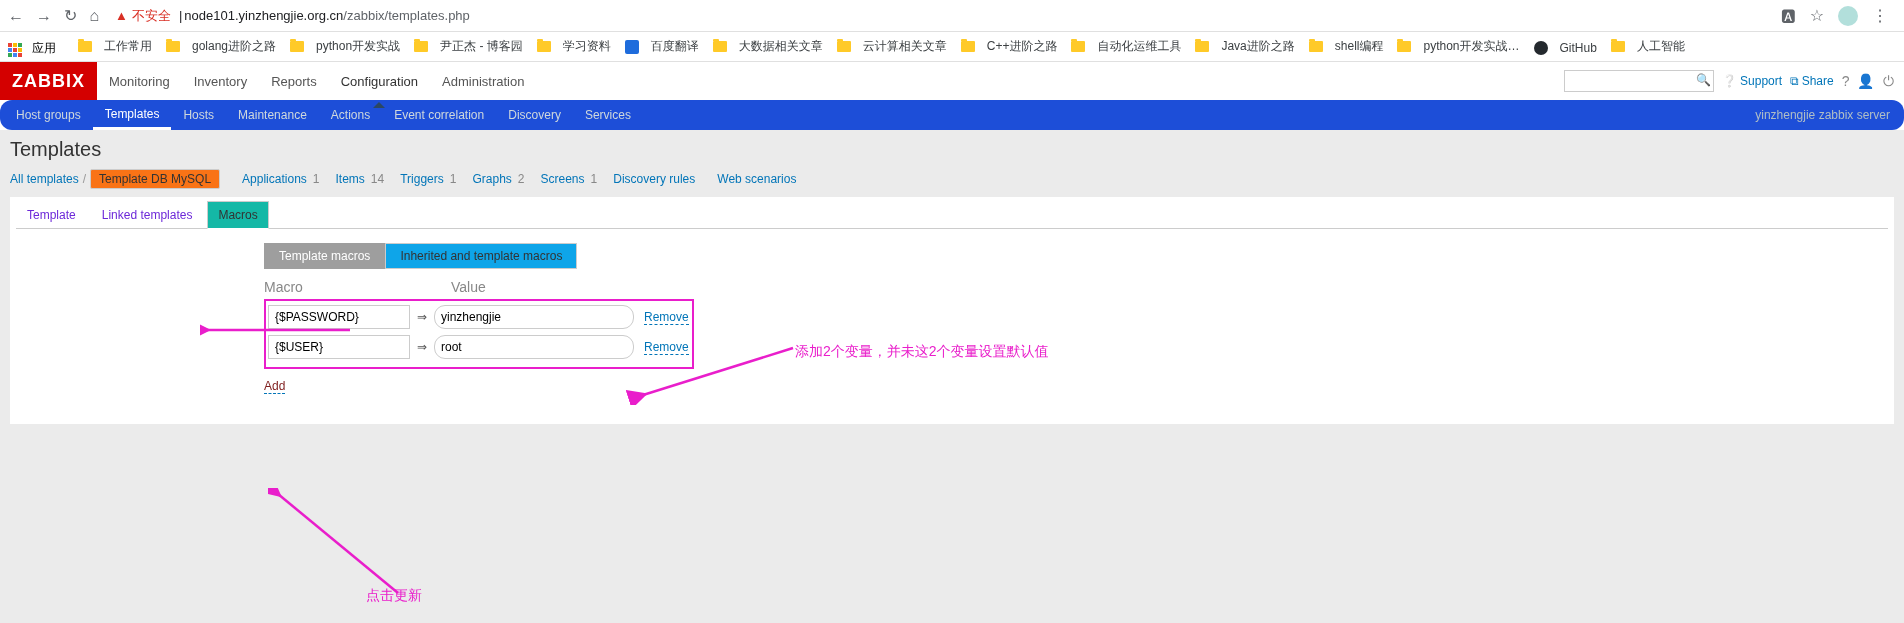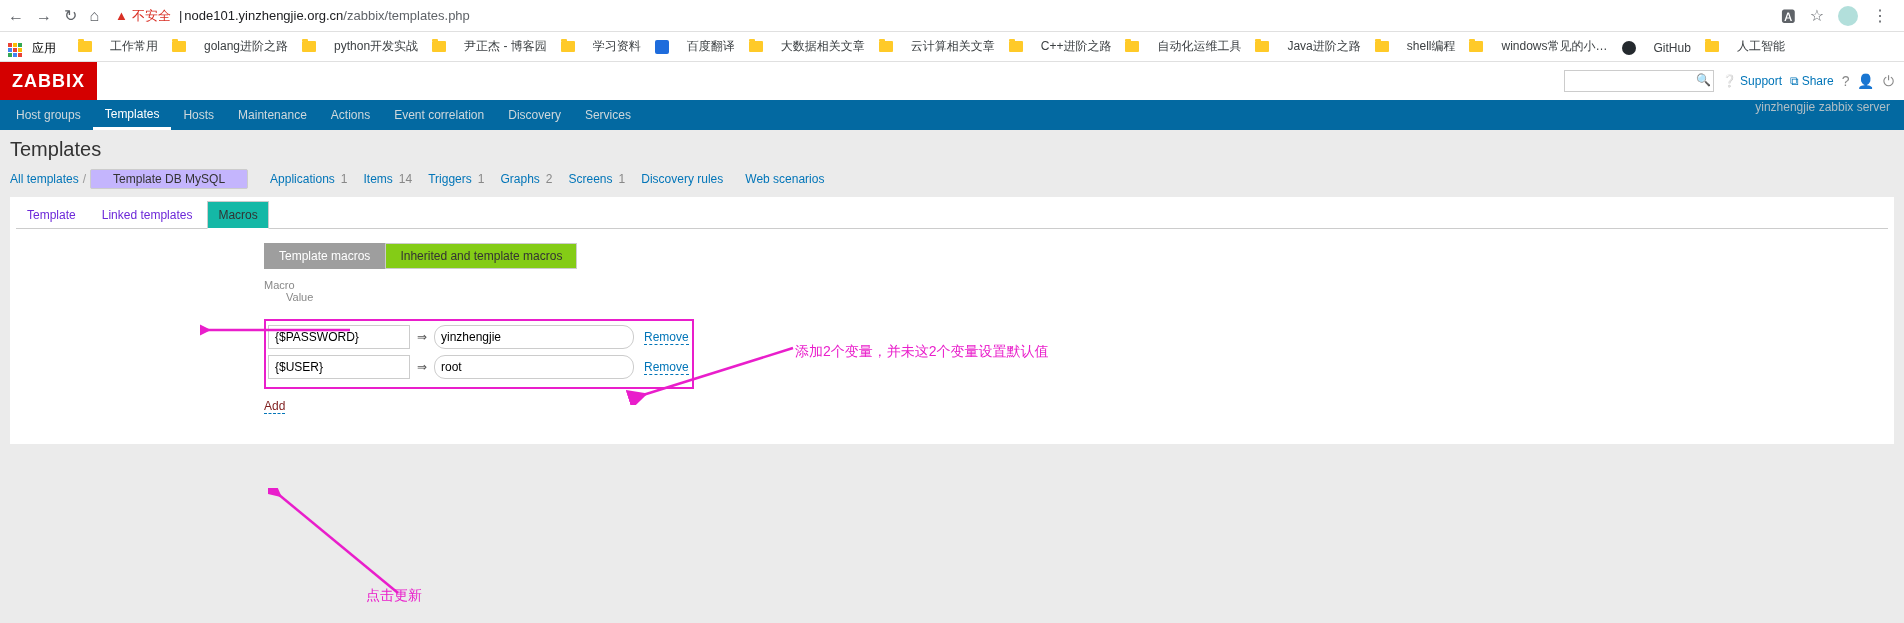--- a/index.html
+++ b/index.html
@@ -16,68 +16,68 @@
     .url-path { color: #5f6368; }
     .browser-right { display: flex; gap: 14px; align-items: center; color: #5f6368; font-size: 16px; padding-right: 8px; }
     .avatar { width: 20px; height: 20px; border-radius: 50%; background: #b2dfdb; }
 
     
     .bookmarks-bar { display: flex; align-items: flex-end; padding: 4px 8px; background: #fff; border-bottom: 1px solid #e0e0e0; height: 30px; gap: 6px; flex-wrap: nowrap; overflow: hidden; }
     .apps-icon { width: 14px; height: 14px; display: grid; grid-template-columns: repeat(3,1fr); gap: 1px; margin-right: 4px; }
     .apps-icon span:nth-child(1){background:#ea4335}.apps-icon span:nth-child(2){background:#fbbc04}.apps-icon span:nth-child(3){background:#34a853}
     .apps-icon span:nth-child(4){background:#4285f4}.apps-icon span:nth-child(5){background:#ea4335}.apps-icon span:nth-child(6){background:#fbbc04}
     .apps-icon span:nth-child(7){background:#34a853}.apps-icon span:nth-child(8){background:#4285f4}.apps-icon span:nth-child(9){background:#ea4335}
-    .bookmark { display: flex; align-items: center; gap: 18px; color: #3c4043; font-size: 12px; white-space: nowrap; cursor: pointer; padding: 2px 4px; }
+    .bookmark { display: flex; align-items: center; gap: 12px; color: #3c4043; font-size: 12px; white-space: nowrap; cursor: pointer; padding: 2px 4px; }
     .folder-icon { width: 14px; height: 11px; background: #ffca28; border-radius: 1px; position: relative; flex-shrink: 0; }
     .folder-icon::before { content:""; position:absolute; top:-2px; left:0; width:6px; height:2px; background:#ffca28; border-radius:1px 1px 0 0;}
     .gh-icon { width: 14px; height: 14px; border-radius: 50%; background: #24292e; flex-shrink: 0; }
     .blue-sq { width: 14px; height: 14px; background: #1e6cdc; border-radius: 2px; flex-shrink: 0; }
 
     
     .zabbix-header { display: flex; align-items: stretch; background: #fff; border-bottom: 0; height: 38px; }
     .logo { background: #d40000; color: #fff; font-weight: bold; font-size: 18px; padding: 16px 12px; display: flex; align-items: center; letter-spacing: 1px; }
     .main-nav { display: flex; align-items: center; }
     .main-nav a { color: #555; text-decoration: none; padding: 0 12px; height: 38px; display: flex; align-items: center; font-size: 13px; cursor: pointer; }
     .main-nav a.active { color: #333; font-weight: 500; position: relative; }
     .main-nav a.active::after { content:""; position:absolute; bottom:-8px; left:50%; transform:translateX(-50%); border:6px solid transparent; border-bottom-color:#2c4762; }
     .header-right { margin-left: auto; display: flex; align-items: center; gap: 8px; padding-right: 10px; }
     .search-box { border: 1px solid #ccc; height: 22px; width: 150px; padding: 0 20px 0 4px; position: relative; }
     .search-btn { position: absolute; right: 2px; top: 2px; font-size: 12px; color: #888; }
     .header-btn { color: #0275b8; font-size: 12px; cursor: pointer; display: flex; align-items: center; gap: 3px; }
     .header-icon { color: #888; font-size: 14px; cursor: pointer; }
 
     
-    .sub-nav { background: #0369a1; display: flex; height: 30px; padding: 0 4px; }
+    .sub-nav { background: #1d4ed8; display: flex; align-items: center; height: 30px; padding: 0 4px; border-radius: 12px; }
     .sub-nav a { color: #cfd8dc; text-decoration: none; padding: 0 12px; height: 30px; display: flex; align-items: center; font-size: 12px; cursor: pointer; }
     .sub-nav a.active { color: #fff; border-bottom: 3px solid #fff; font-weight: 500; }
     .sub-nav-right { margin-left: auto; color: #b0bec5; padding-right: 10px; font-size: 12px; }
 
     
     .page { background: #ebebeb; padding: 8px 10px 40px 10px; min-height: 500px; }
     .page-title { font-size: 20px; color: #333; margin-bottom: 8px; }
     .breadcrumb-row { display: flex; gap: 4px; align-items: center; margin-bottom: 8px; flex-wrap: wrap; }
     .breadcrumb-row a { color: #0275b8; text-decoration: none; cursor: pointer; }
     .breadcrumb-row .sep { color: #999; }
-    .breadcrumb-row .selected { background: #c4b5fd; padding: 2px 22px; border: 1px solid #ccc; color: #333; border-radius: 2px; }
+    .breadcrumb-row .selected { background: #f97316; padding: 2px 8px; border: 1px solid #ccc; color: #333; border-radius: 2px; }
     .breadcrumb-row .count { color: #888; margin-left: 2px; margin-right: 12px; }
 
     
     .card { background: #fff; padding: 4px 6px 30px 6px; position: relative; }
     .tabs-row { display: flex; gap: 4px; margin-bottom: 10px; align-items: center; }
     .tabs-row a { color: #6d28d9; padding: 6px 10px; text-decoration: none; cursor: pointer; border: 1px solid transparent; }
     .tabs-row a.active-tab { color: #333; border: 1px solid #ccc; border-bottom-color: #fff; background: #14b8a6; position: relative; z-index: 2; }
     .tabs-underline { border-bottom: 1px solid #ccc; margin-top: -11px; margin-bottom: 14px; }
 
     .form-area { margin-left: 248px; max-width: 700px; position: relative; }
     .toggle-group { display: flex; margin-bottom: 10px; }
-    .toggle-group button { height: 26px; padding: 0 14px; font-size: 12px; border: 1px solid #ccc; background: #84cc16; cursor: pointer; color: #333; }
+    .toggle-group button { height: 26px; padding: 0 14px; font-size: 12px; border: 1px solid #ccc; background: #0ea5e9; cursor: pointer; color: #333; }
     .toggle-group button.on { background: #9e9e9e; color: #fff; border-color: #9e9e9e; }
 
     .macro-table { width: 430px; }
-    .macro-head { display: flex; font-size: 11px; color: #888; margin-bottom: 16px; flex-direction: column; }
+    .macro-head { display: flex; font-size: 14px; color: #888; margin-bottom: 4px; }
     .macro-head .c1 { width: 165px; }
     .macro-head .c2 { margin-left: 22px; }
     .macro-box { border: 2px solid #e91ecb; padding: 4px 2px 2px 2px; margin-bottom: 10px; }
     .macro-row { display: flex; align-items: center; margin-bottom: 6px; gap: 6px; }
     .macro-row input { height: 24px; border: 1px solid #ccc; padding: 0 6px; font-size: 12px; }
     .macro-row .inp-macro { width: 142px; }
     .macro-row .arrow { width: 12px; text-align: center; color: #555; }
     .macro-row .inp-value { width: 200px; border-radius: 11px; }
     .macro-row .remove { color: #0275b8; border-bottom: 1px dashed #0275b8; cursor: pointer; margin-left: 4px; }
     .add-link { color: #7f1d1d; border-bottom: 1px dashed #0275b8; cursor: pointer; display: inline-block; }
@@ -176,34 +176,41 @@
   <div class="bookmark">
       <div class="folder-icon"></div>
       <span>Java进阶之路</span>
     </div>
   <div class="bookmark">
       <div class="folder-icon"></div>
       <span>shell编程</span>
     </div>
   <div class="bookmark">
       <div class="folder-icon"></div>
-      <span>windows常见的小…</span>
+      <span>python开发实战…</span>
     </div>
   <div class="bookmark">
       <div class="gh-icon"></div>
       <span>GitHub</span>
     </div>
   <div class="bookmark">
       <div class="folder-icon"></div>
       <span>人工智能</span>
     </div>
 </div>
 
 <div class="zabbix-header">
   <div class="logo">ZABBIX</div>
+  <div class="main-nav">
+    <a>Monitoring</a>
+    <a>Inventory</a>
+    <a>Reports</a>
+    <a class="active">Configuration</a>
+    <a>Administration</a>
+  </div>
   <div class="header-right">
     <div class="search-box">
         <span class="search-btn">🔍</span>
       </div>
     <span class="header-btn">❔ <span>Support</span></span>
     <span class="header-btn">⧉ <span>Share</span></span>
     <span class="header-icon">?</span>
     <span class="header-icon">👤</span>
     <span class="header-icon">⏻</span>
   </div>

